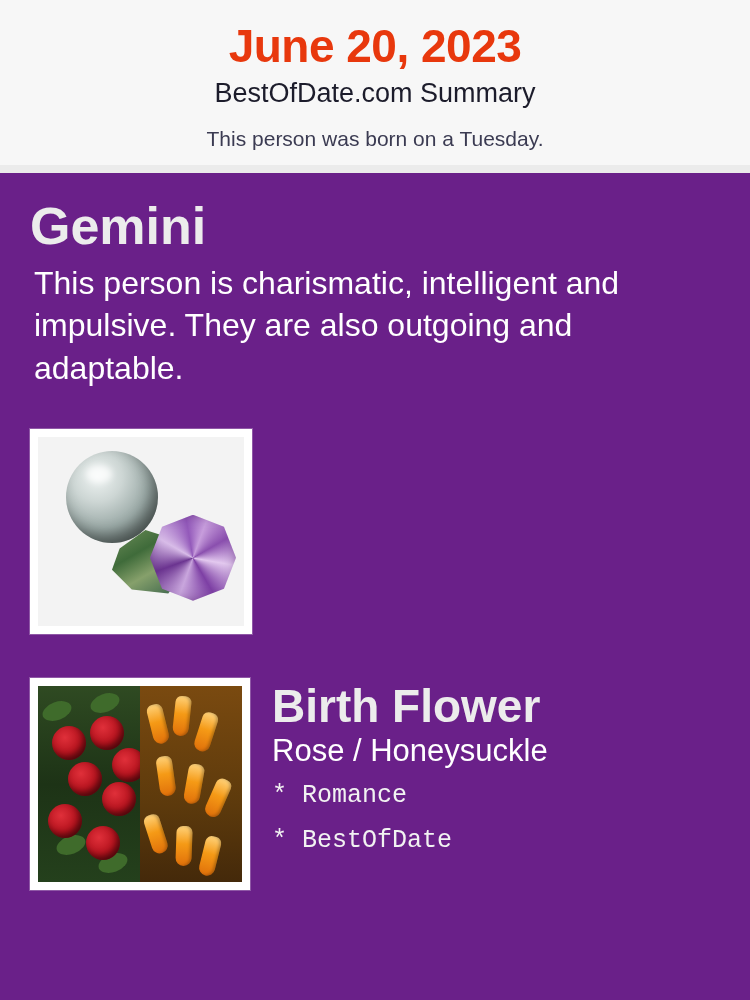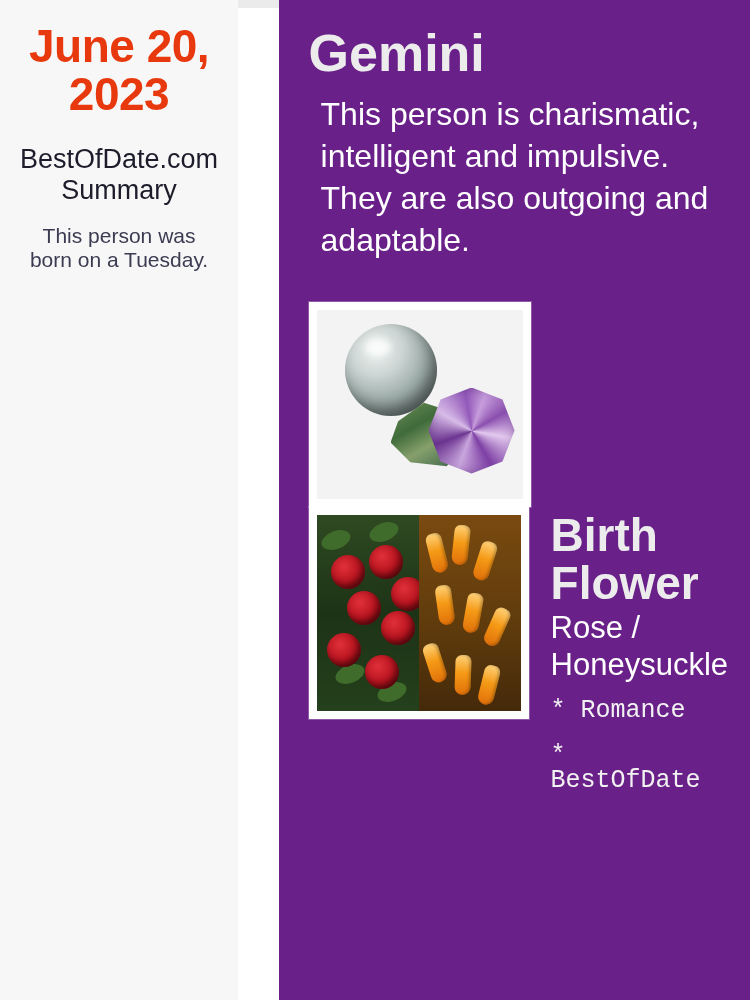--- a/index.html
+++ b/index.html
@@ -12,41 +12,41 @@
     background: #f5f5f5;
     font-family: "Liberation Sans", sans-serif;
     overflow: hidden;
   }
   .page {
     width: 750px;
     height: 1000px;
     position: relative;
     background: #ffffff;
     display: flex;
-    flex-direction: row;
+    flex-direction: column;
   }
 
   
   .header {
     background: #f7f7f7;
     padding: 22px 20px 14px 20px;
     text-align: center;
     box-sizing: border-box;
   }
   .header-date {
     color: #e8380d;
     font-size: 46px;
     font-weight: bold;
     line-height: 1.05;
     letter-spacing: -0.5px;
   }
   .header-sub {
     color: #1c1c2b;
     font-size: 27px;
-    margin-top: 25px;
+    margin-top: 8px;
     line-height: 1.15;
   }
   .header-note {
     color: #3b3b52;
     font-size: 21px;
     margin-top: 18px;
     line-height: 1.15;
   }
   .divider {
     height: 8px;
@@ -68,21 +68,21 @@
     font-size: 52px;
     font-weight: bold;
     color: #ececec;
     line-height: 1.05;
     margin: 0 0 8px 0;
   }
   .sign-desc {
     font-size: 32px;
     line-height: 1.32;
     color: #ffffff;
-    margin: 12px;
+    margin: 4px;
     max-width: 670px;
   }
 
   
   .stone-row {
     display: flex;
     align-items: flex-start;
     margin-top: 40px;
   }
   .stone-text {
@@ -171,20 +171,21 @@
         #c79ddc 0deg, #8a4fae 40deg, #e3c9ef 80deg, #7d3fa4 130deg,
         #c9a6dd 180deg, #6b3490 230deg, #d8bce8 280deg, #9359ba 330deg, #c79ddc 360deg);
     clip-path: polygon(50% 0%, 86% 14%, 100% 50%, 86% 86%, 50% 100%, 14% 86%, 0% 50%, 14% 14%);
     box-shadow: inset 0 0 12px rgba(60,10,90,0.5);
   }
 
   
   .flower-row {
     display: flex;
     align-items: flex-start;
+    margin-top: 44px;
   }
   .flower-frame {
     width: 220px;
     height: 212px;
     flex: 0 0 auto;
     margin-right: 22px;
   }
   .flower-img {
     width: 100%;
     height: 100%;

